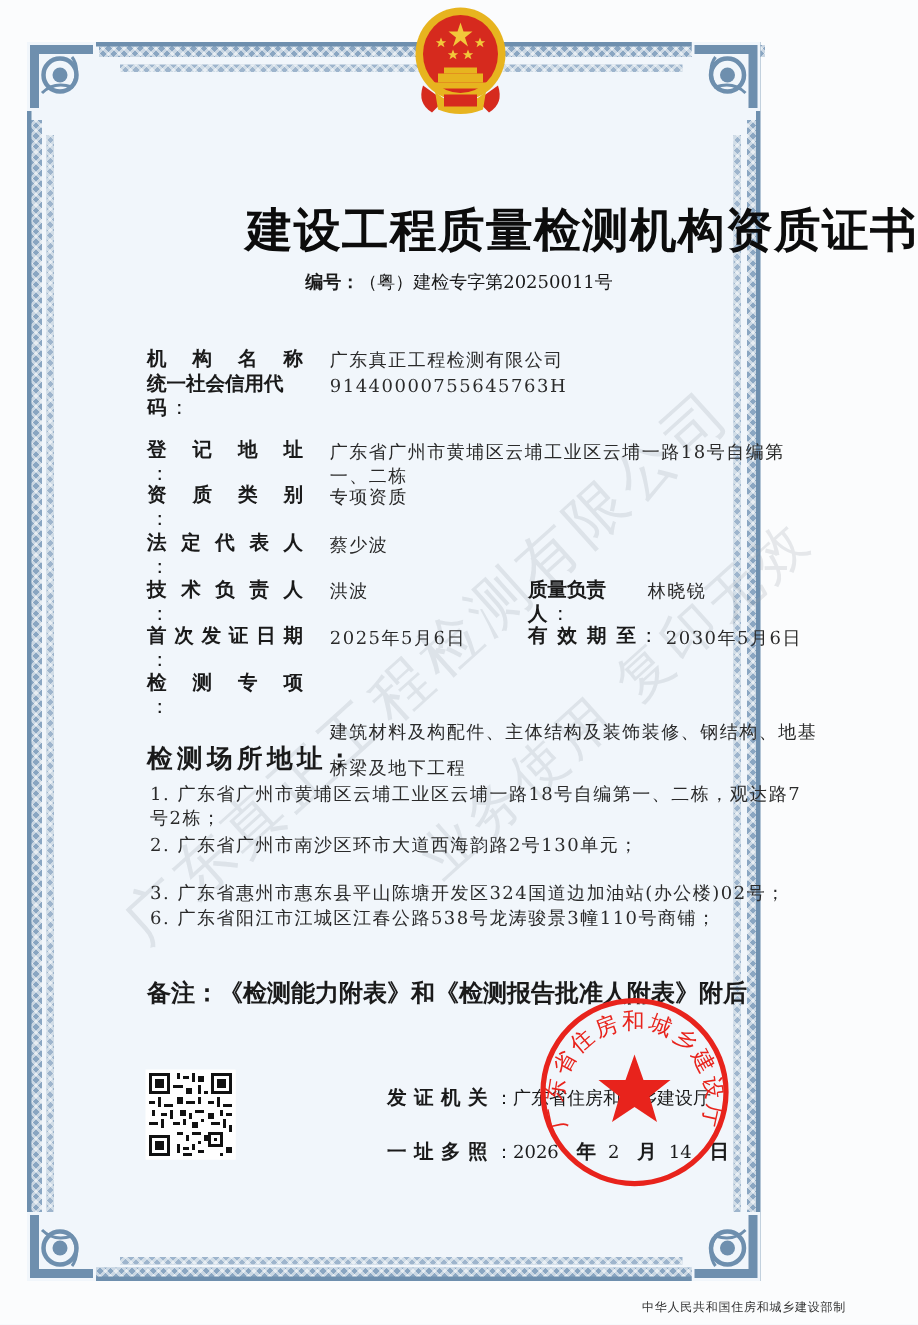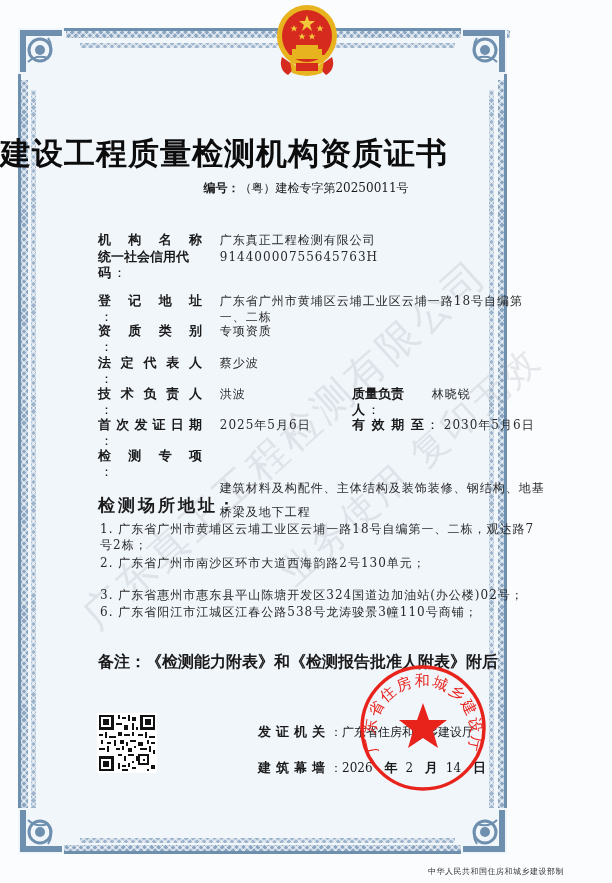--- a/index.html
+++ b/index.html
@@ -25,21 +25,21 @@
     background-image: repeating-linear-gradient(45deg, rgba(255,255,255,0.55) 0 2px, transparent 2px 5px),
                       repeating-linear-gradient(-45deg, rgba(255,255,255,0.55) 0 2px, transparent 2px 5px);
   }
   .corner {
     position: absolute; width: 46px; height: 46px;
   }
   .emblem {
     position: absolute; left: 274px; top: 3px; width: 66px; height: 74px;
   }
   .title {
-    position: absolute; left: 0; top: 133px; width: 612px; text-align: left;
+    position: absolute; left: 0; top: 133px; width: 612px; text-align: right;
     font-family: "DejaVu Sans", "Liberation Sans", sans-serif;
     font-weight: bold; font-size: 31px; letter-spacing: 1px; color: #0c0c0c;
   }
   .serial {
     position: absolute; left: 0; top: 180px; width: 612px; text-align: center;
     font-size: 12px;
   }
   .serial .lbl { font-family: "DejaVu Sans", "Liberation Sans", sans-serif; font-weight: bold; }
   .field {
     position: absolute; left: 98px; font-size: 12px; line-height: 16px;
@@ -351,21 +351,21 @@
       <rect x="24" y="27" width="1" height="1"></rect>
       <rect x="12" y="27" width="3" height="1"></rect>
       <rect x="17" y="23" width="1" height="1"></rect>
   </g>
 </svg>
 
 <div class="issuer" style="top:723px;">
   <span class="k">发证机关</span><span>：</span><span>广东省住房和城乡建设厅</span>
 </div>
 <div class="issuer" style="top:759px;">
-  <span class="k">建筑幕墙</span><span>：</span><span>2026</span>
+  <span class="k">一址多照</span><span>：</span><span>2026</span>
   <span class="k" style="margin:0 8px;letter-spacing:0;">年</span><span>2</span>
   <span class="k" style="margin:0 8px;letter-spacing:0;">月</span><span>14</span>
   <span class="k" style="margin-left:8px;letter-spacing:0;">日</span>
 </div>
 
 <svg class="seal" viewBox="0 0 130 130">
   <defs>
     <path id="sealArc" d="M 22 92 A 48 48 0 1 1 108 92"></path>
   </defs>
   <circle cx="65" cy="65" r="61" fill="none" stroke="#e8231c" stroke-width="3.5"></circle>

